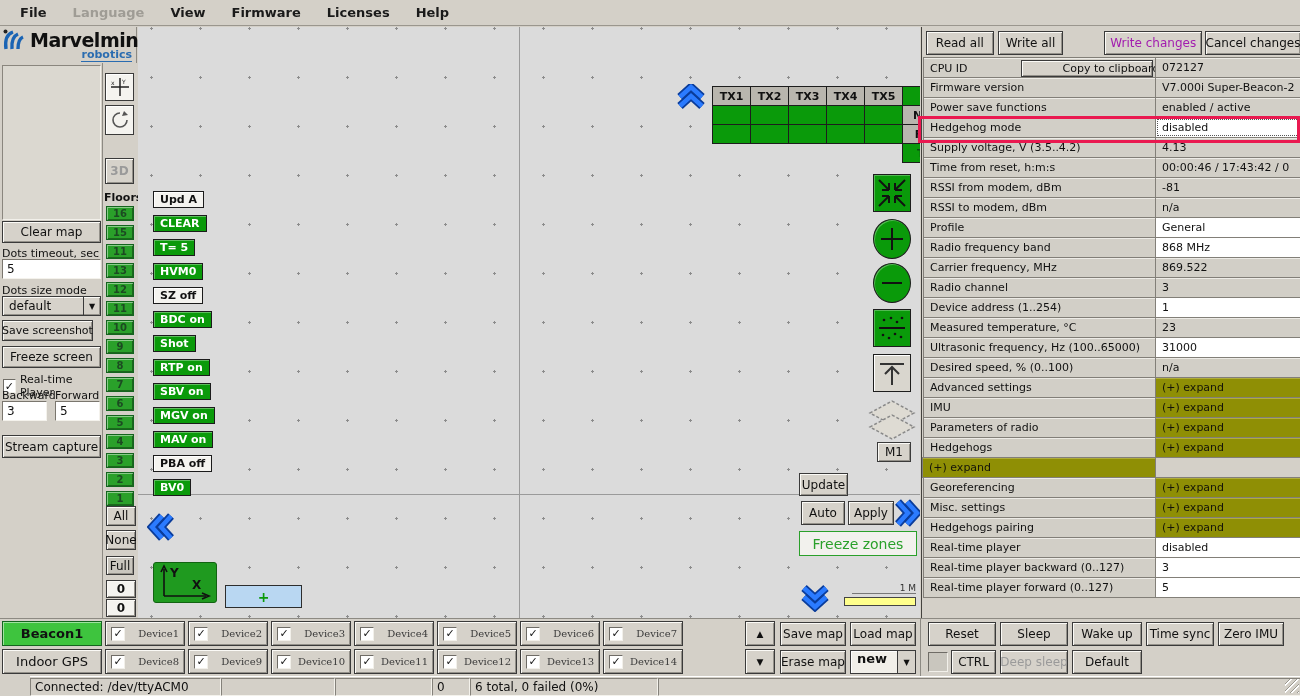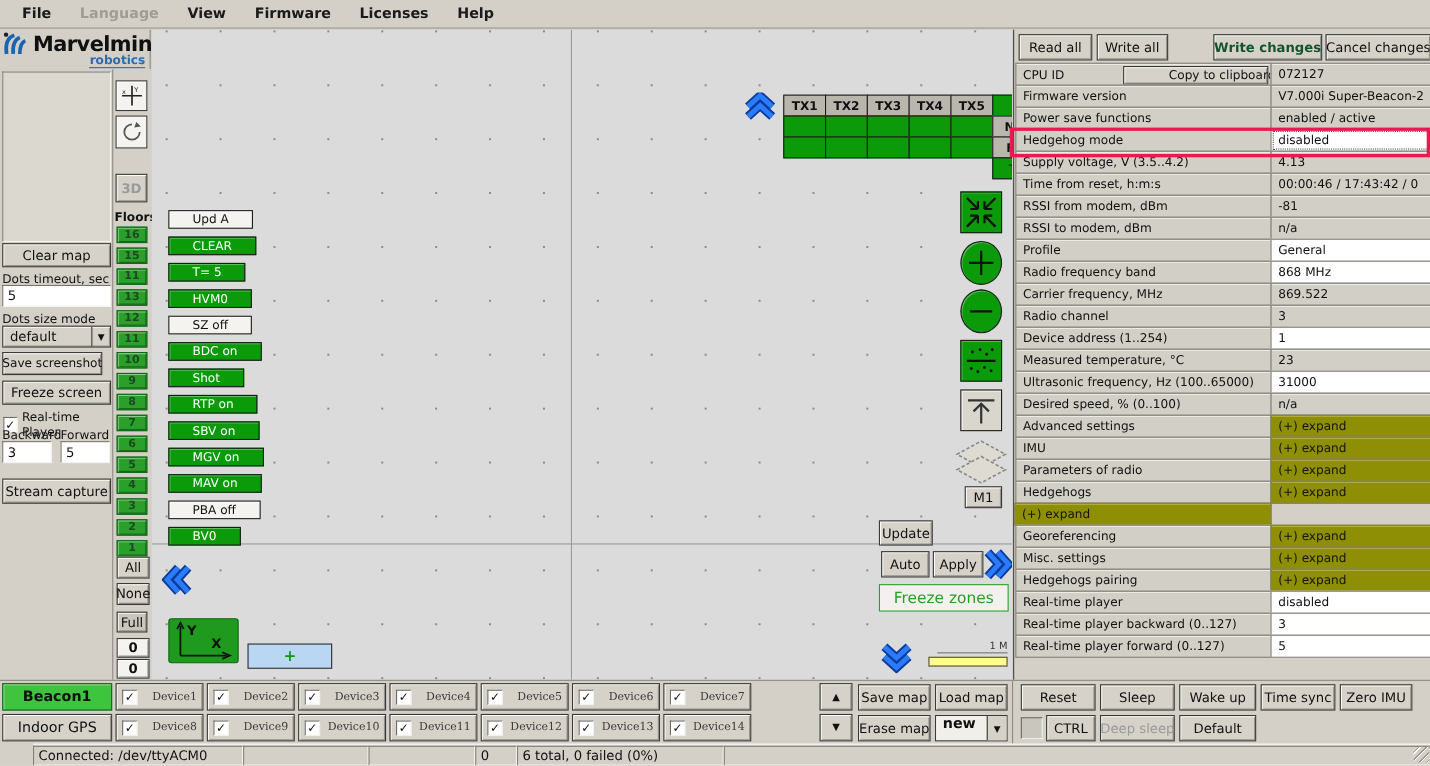--- a/index.html
+++ b/index.html
@@ -42,21 +42,21 @@
                color:#1c4a22; font-size:10px; font-weight:bold; display:flex; align-items:center; justify-content:center; }
   .allnone { position:absolute; left:2px; width:30px; height:20px; font-size:12px; }
 
   
   .map { position:absolute; left:138px; top:27px; width:782px; height:591px; background:#dbdbdb;
          background-image:radial-gradient(#8c8c8c 1px, transparent 1.2px); background-size:49px 49px; background-position:38px 26px; overflow:hidden; }
   .map-vline { position:absolute; left:381px; top:0; width:1px; height:591px; background:#9a9a9a; }
   .map-hline { position:absolute; left:0; top:467px; width:782px; height:1px; background:#9a9a9a; }
 
   .ov-list { position:absolute; left:15px; top:164px; display:flex; flex-direction:column; gap:7px; align-items:flex-start; }
-  .ovbtn { height:17px; padding:0 21px; font-size:11px; font-weight:normal; border:1px solid #1b1b1b; display:flex; align-items:center; }
+  .ovbtn { height:17px; padding:0 6px; font-size:11px; font-weight:bold; border:1px solid #1b1b1b; display:flex; align-items:center; }
   .ovbtn.green { background:#0a9a0a; color:#fff; box-shadow:inset 1px 1px 0 rgba(255,255,255,.35); }
   .ovbtn.white { background:#f4f3ef; color:#111; box-shadow:inset 1px 1px 0 #fff; }
 
   .tx-table { position:absolute; left:575px; top:60px; display:grid; grid-template-columns:repeat(5,38px) 66px; grid-auto-rows:19px; }
   .tx-cell { border:1px solid #1d1d1d; margin-left:-1px; margin-top:-1px; display:flex; align-items:center; justify-content:center; font-size:11px; font-weight:bold; }
   .tx-cell.gray { background:#b9b6ae; color:#111; }
   .tx-cell.green { background:#0a9a0a; }
   .tx-cell.greenlbl { background:#0a9a0a; color:#0d4d14; }
   .tx-cell.void { visibility:hidden; }
 
@@ -72,21 +72,21 @@
   .freeze-zones { position:absolute; left:661px; top:504px; width:118px; height:25px; background:#f2f1ed; border:1px solid #2aa02a; color:#2aa02a; font-size:14px; display:flex; align-items:center; justify-content:center; }
   .axis-icon { position:absolute; left:15px; top:535px; width:64px; height:41px; background:#1f9a1f; border:1px solid #116311; border-radius:3px; }
   .plus-btn { position:absolute; left:87px; top:558px; width:77px; height:23px; background:#b9d7f2; border:1px solid #2d2d2d; color:#0a9a0a; font-weight:bold; font-size:14px; display:flex; align-items:center; justify-content:center; }
   .scalebar { position:absolute; left:706px; top:570px; width:72px; height:9px; background:#ffff8c; border:1px solid #444; }
   .scale-label { position:absolute; left:714px; top:556px; width:64px; font-size:9px; color:#333; text-align:right; border-bottom:1px solid #777; }
 
   
   .rpanel { position:absolute; left:921px; top:27px; width:379px; height:591px; background:#d4d0c8; border-left:1px solid #44423e; overflow:hidden; }
   .rp-header { position:absolute; left:0; top:0; width:379px; height:31px; display:flex; align-items:center; padding-left:4px; }
   .rp-header .btn { height:24px; }
-  .wr-changes { color:#14532d; font-weight:bold; }
+  .wr-changes { color:#a21caf; font-weight:normal; }
   .ptable { position:absolute; left:1px; top:31px; width:378px; }
   .prow { display:grid; grid-template-columns:233px 145px; height:20px; }
   .pcell { border:1px solid #827f78; margin-top:-1px; padding:2px 6px 0 6px; font-size:11px; line-height:15px; white-space:nowrap; overflow:hidden;
            background:#d2cfc7; box-shadow:inset 0 1px 0 #edebe6; }
   .pcell.vcell { margin-left:-1px; }
   .pcell.edit { background:#fff; box-shadow:none; }
   .pcell.ro { background:#d2cfc7; }
   .pcell.expand { background:#8f8f05; box-shadow:inset 0 1px 0 #b0ad3c; color:#15150a; }
   .pcell.focus { background:#fff; box-shadow:none; outline:1px dotted #555; outline-offset:-3px; }
   .cpu-label { display:flex; align-items:center; justify-content:space-between; padding-right:2px; }

